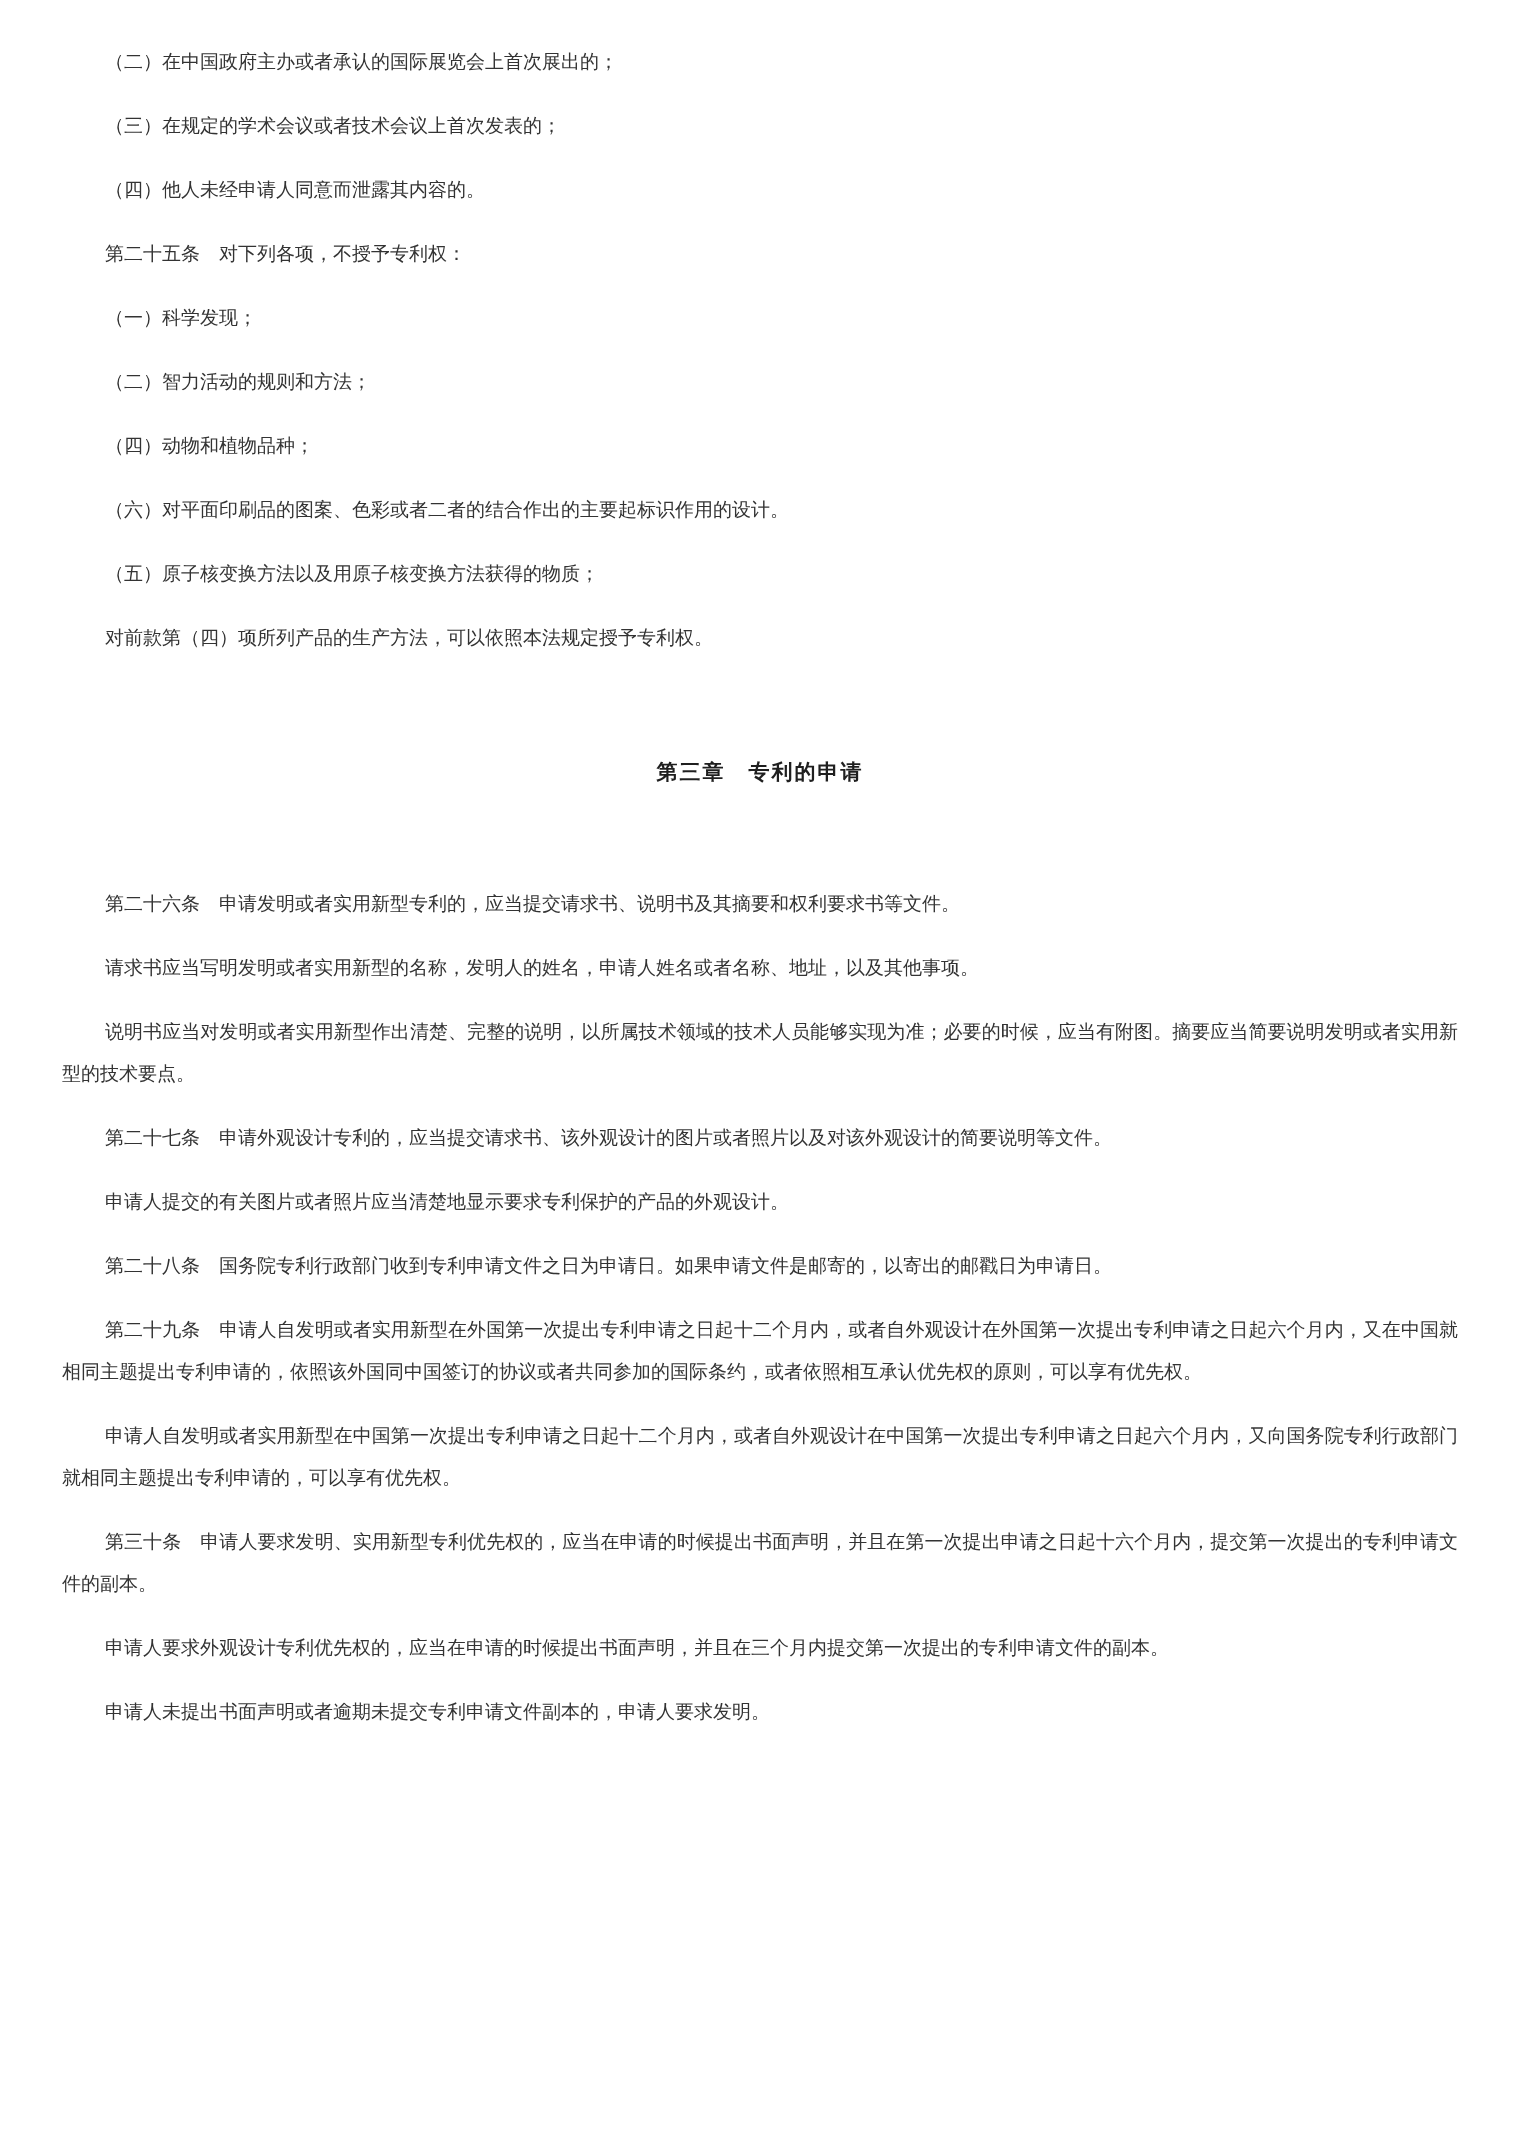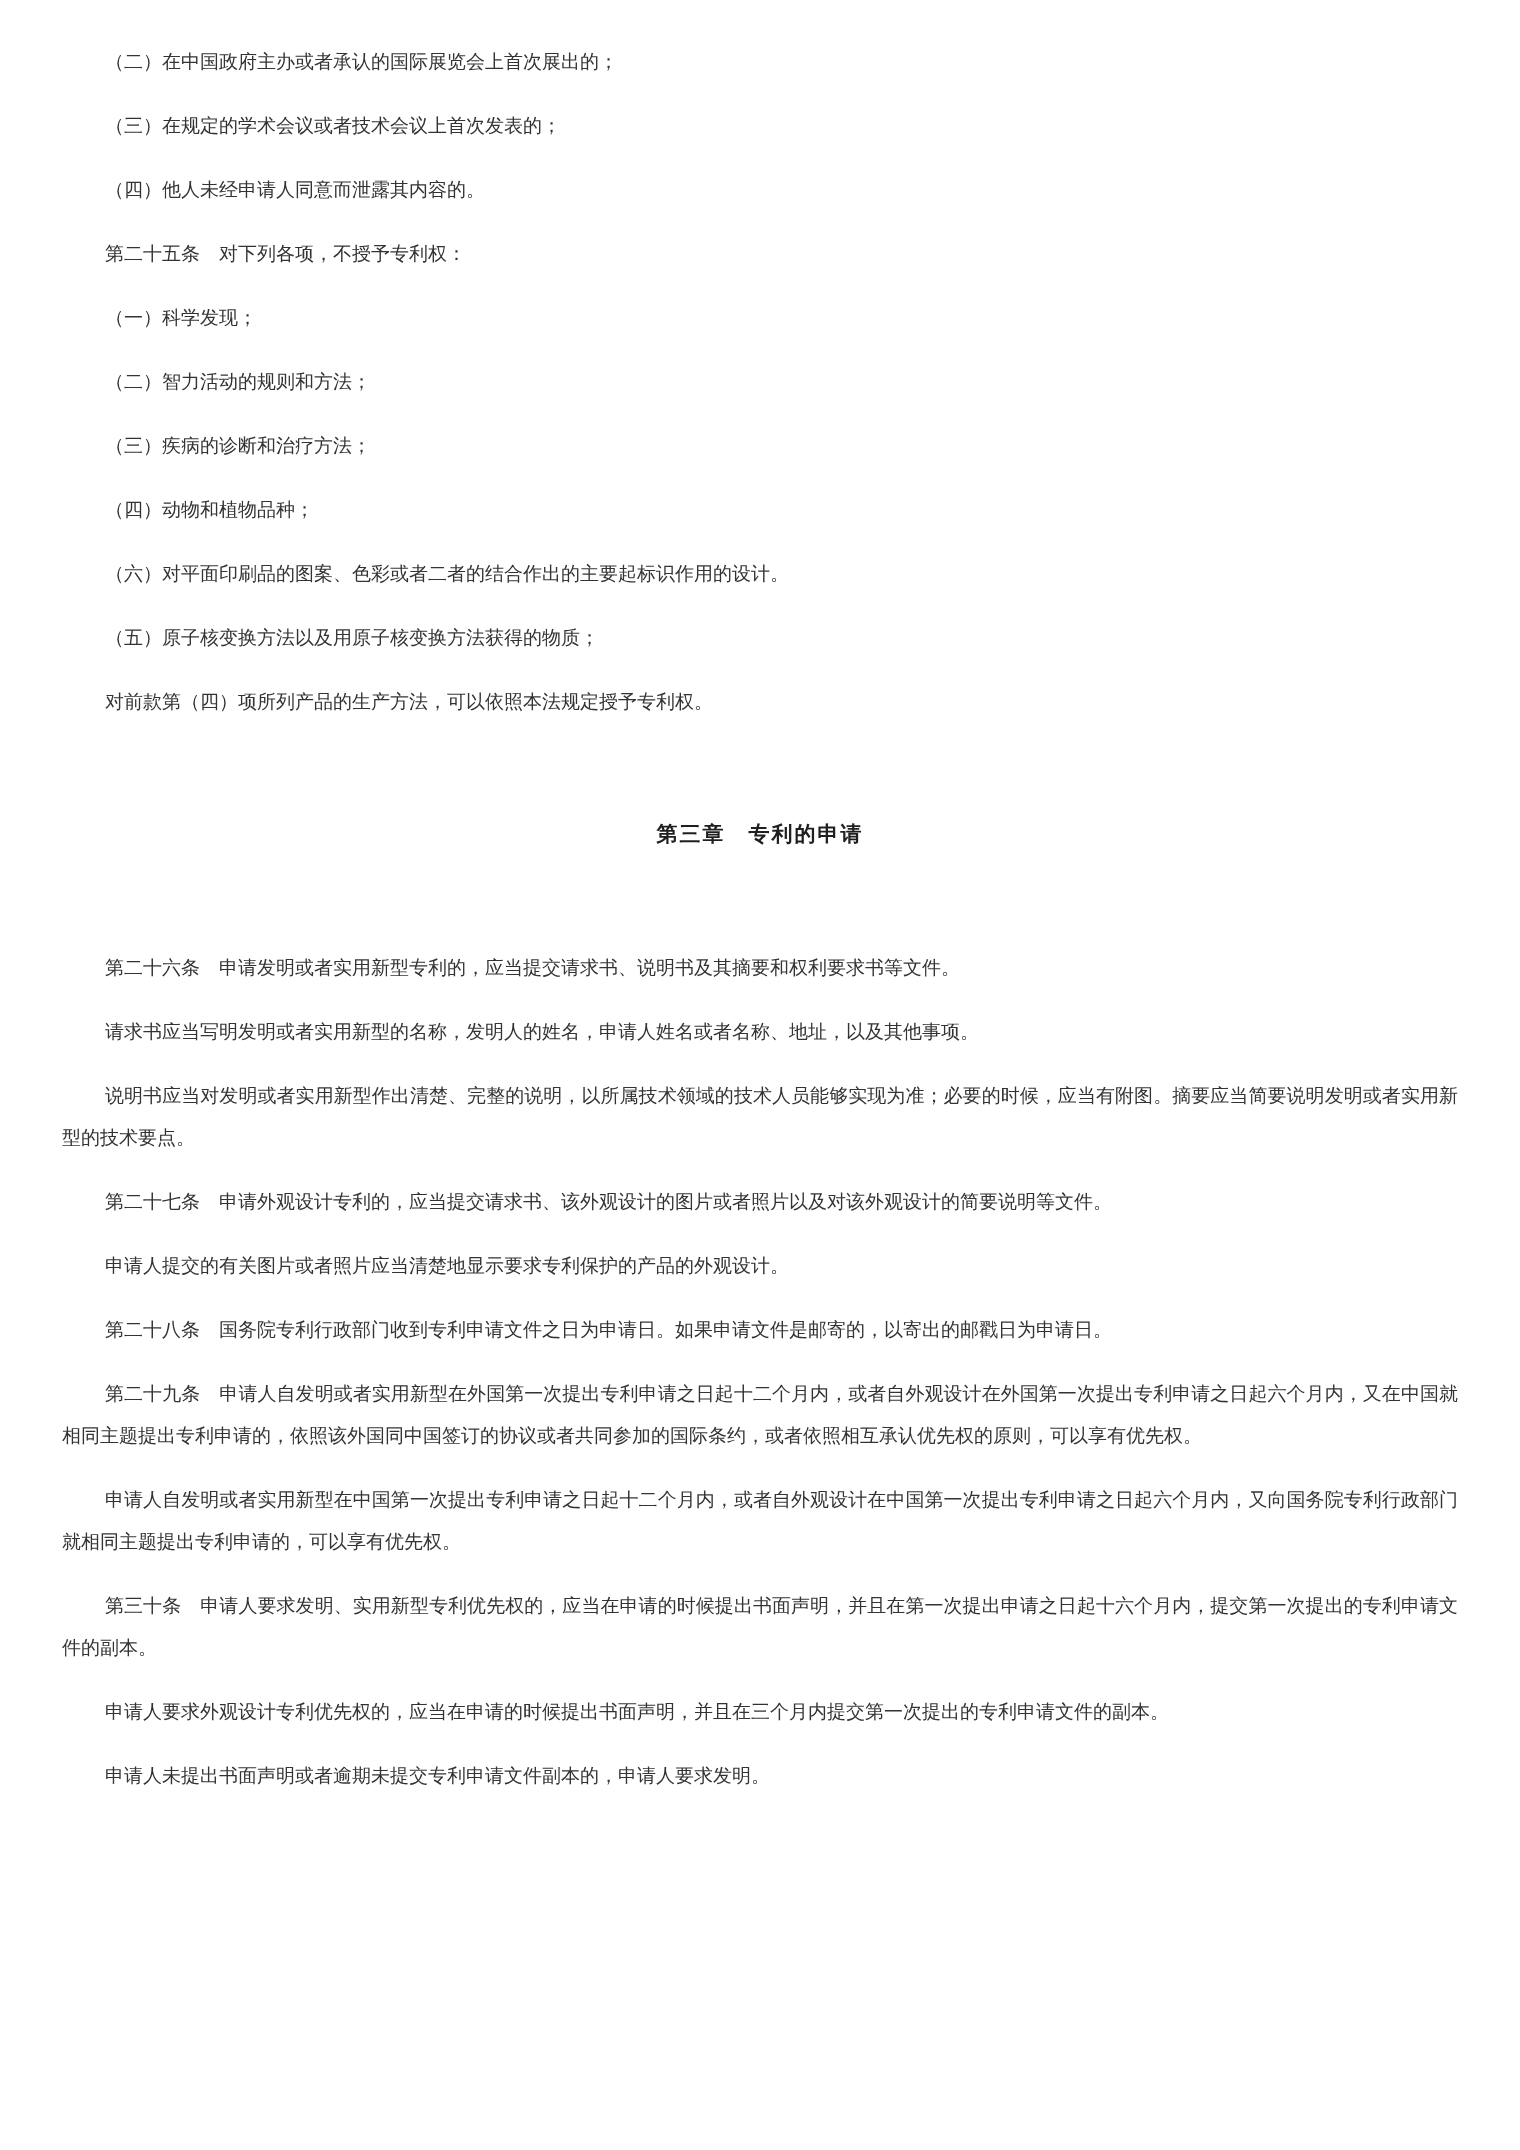--- a/index.html
+++ b/index.html
@@ -29,36 +29,35 @@
     text-align: justify;
     color: #333333;
   }
   h2.chapter {
     margin: 92px 0 90px 0;
     font-size: 21px;
     line-height: 42px;
     font-weight: bold;
     text-align: center;
     color: #1f1f1f;
-    font-family: Liberation Mono, monospace;
+    font-family: Liberation Serif, serif;
     letter-spacing: 2px;
   }
 </style>
 </head>
 <body>
 
 <div class="page">
 
   <p class="para">（二）在中国政府主办或者承认的国际展览会上首次展出的；</p>
   <p class="para">（三）在规定的学术会议或者技术会议上首次发表的；</p>
   <p class="para">（四）他人未经申请人同意而泄露其内容的。</p>
   <p class="para">第二十五条　对下列各项，不授予专利权：</p>
   <p class="para">（一）科学发现；</p>
   <p class="para">（二）智力活动的规则和方法；</p>
-  <p class="para">（三）疾病的诊断和治疗方法；</p>
   <p class="para">（四）动物和植物品种；</p>
   <p class="para">（六）对平面印刷品的图案、色彩或者二者的结合作出的主要起标识作用的设计。</p>
   <p class="para">（五）原子核变换方法以及用原子核变换方法获得的物质；</p>
   <p class="para">对前款第（四）项所列产品的生产方法，可以依照本法规定授予专利权。</p>
 
   <h2 class="chapter">第三章　专利的申请</h2>
 
   <p class="para">第二十六条　申请发明或者实用新型专利的，应当提交请求书、说明书及其摘要和权利要求书等文件。</p>
   <p class="para">请求书应当写明发明或者实用新型的名称，发明人的姓名，申请人姓名或者名称、地址，以及其他事项。</p>
   <p class="para">说明书应当对发明或者实用新型作出清楚、完整的说明，以所属技术领域的技术人员能够实现为准；必要的时候，应当有附图。摘要应当简要说明发明或者实用新型的技术要点。</p>

